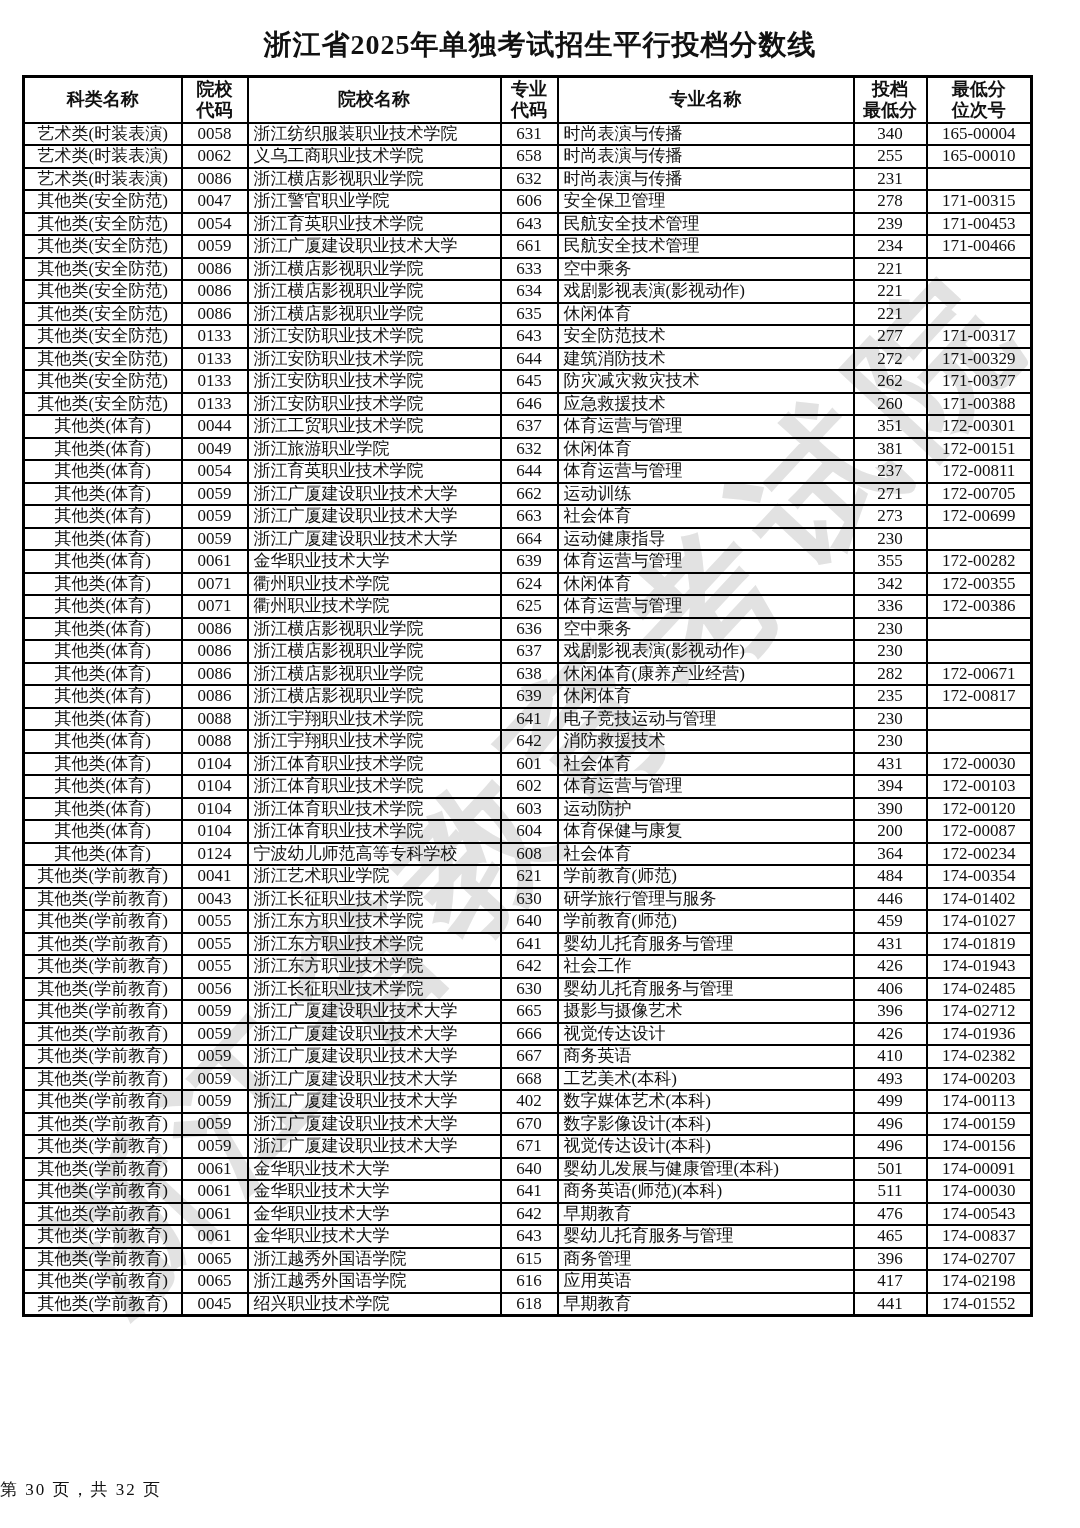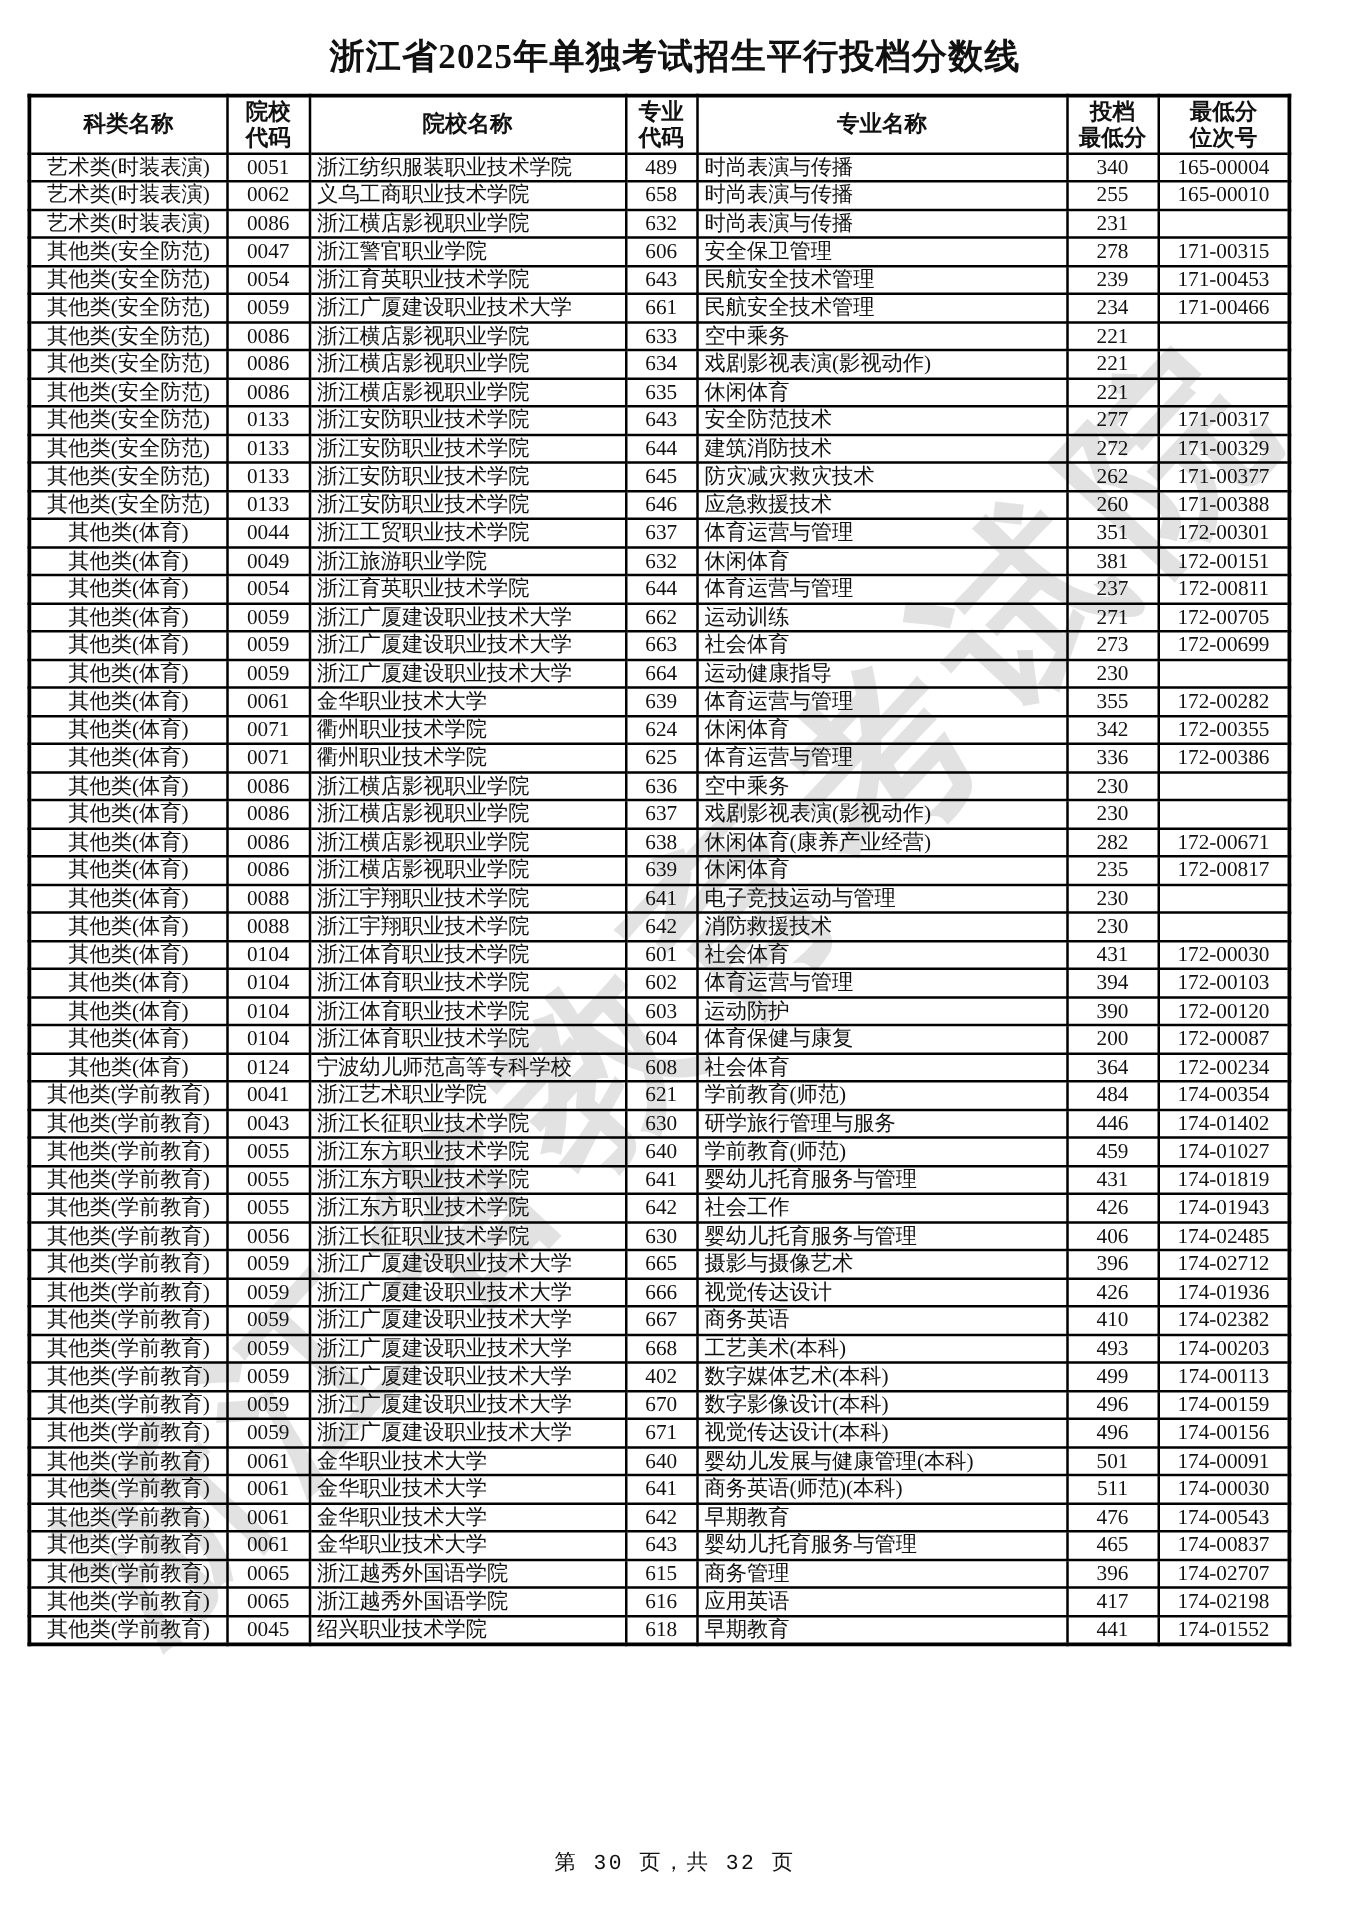--- a/index.html
+++ b/index.html
@@ -80,25 +80,24 @@
   }
   table.score-table td.col2, table.score-table td.col4 {
     text-align: left;
     padding-left: 5px;
   }
   .page-footer {
     position: absolute;
     top: 1478px;
     left: 0;
     width: 100%;
-    text-align: center;
+    text-align: left;
     font-size: 17px;
     z-index: 2;
     letter-spacing: 2px;
-    font-family: Liberation Mono, monospace;
   }
 </style>
 </head>
 <body>
 
 <div class="page">
   <div class="watermark">浙江省教育考试院</div>
   <div class="doc-title">浙江省2025年单独考试招生平行投档分数线</div>
 
   <table class="score-table">
@@ -122,23 +121,23 @@
           <th>专业名称</th>
           <th>投档
 最低分</th>
           <th>最低分
 位次号</th>
         </tr>
     </thead>
     <tbody>
         <tr>
           <td class="col0">艺术类(时装表演)</td>
-          <td class="col1">0051</td>
+          <td class="col1">0058</td>
           <td class="col2">浙江纺织服装职业技术学院</td>
-          <td class="col3">489</td>
+          <td class="col3">631</td>
           <td class="col4">时尚表演与传播</td>
           <td class="col5">340</td>
           <td class="col6">165-00004</td>
         </tr>
         <tr>
           <td class="col0">艺术类(时装表演)</td>
           <td class="col1">0062</td>
           <td class="col2">义乌工商职业技术学院</td>
           <td class="col3">658</td>
           <td class="col4">时尚表演与传播</td>

